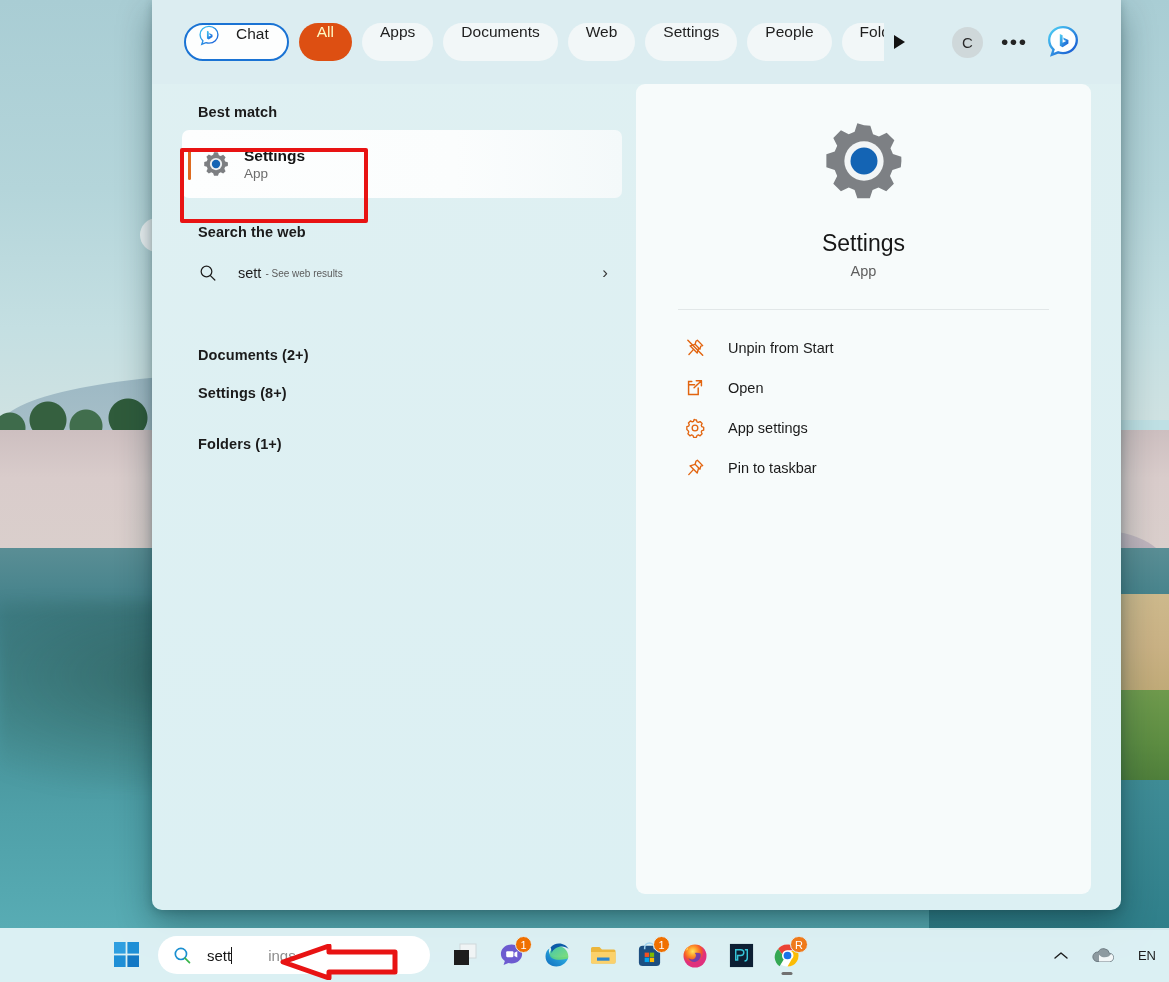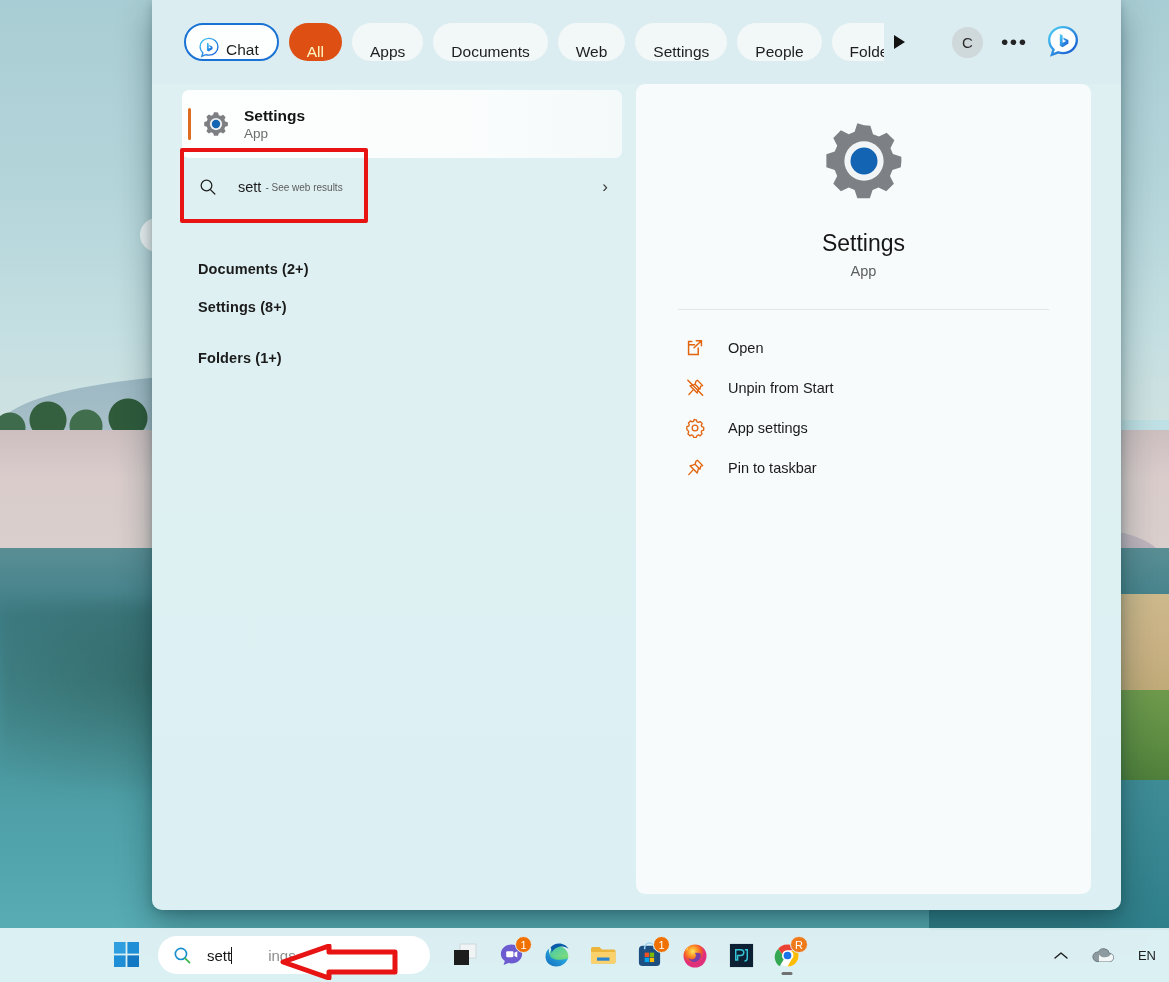--- a/index.html
+++ b/index.html
@@ -88,21 +88,21 @@
   
   #tab-strip {
     height: 84px; flex: 0 0 84px;
     display: flex; align-items: center;
     padding: 0 22px 0 32px;
     background: #dcedf1;
     position: relative;
   }
   .tab {
     height: 38px; border-radius: 19px;
-    display: flex; align-items: flex-end; gap: 6px;
+    display: flex; align-items: flex-start; gap: 16px;
     padding: 0 18px; margin-right: 10px;
     font-size: 15.5px; color: #1e1e1e;
     background: #f2f7f8; white-space: nowrap;
     cursor: pointer; flex: 0 0 auto;
   }
   .tab.chat {
     background: #fdfefe; border: 2px solid #1a73d4;
     padding-left: 12px; padding-right: 18px;
   }
   .tab.active { background: #dd4f12; color: #fef9c3; }
@@ -314,34 +314,36 @@
         </defs>
       <path d="M16 2c7.2 0 13 5.4 13 12.2S23.2 26.4 16 26.4c-1.6 0-3.1-.25-4.5-.7L5.5 28l1.6-4.9C4.6 20.9 3 17.8 3 14.2 3 7.4 8.8 2 16 2z" fill="#fff" stroke="url(#bg2)" stroke-width="2.2"></path>
       <path d="M13 8.5l2.6 1.1v7.1l3.4-1.6-2.2-1-.7-2.3 5 2.2v3.3L15.6 21 13 19.6z" fill="url(#bg2)"></path>
     </svg>
   </div>
 
   <div id="flyout-body">
 
     <div id="results-pane">
 
+      <div class="section-head">Best match</div>
 
       <div id="best-match-row">
         <div class="accent"></div>
         <svg class="gear-sm" viewBox="0 0 48 48">
           <path fill="#7d7f82" d="M24 4l3.4.35 1.5 4.5 3.2 1.33 4.2-2.1 2.45 2.45 1.7 1.7-2.1 4.2 1.33 3.2 4.5 1.5L44.5 24l-.32 3.4-4.5 1.5-1.33 3.2 2.1 4.2-4.15 4.15-4.2-2.1-3.2 1.33-1.5 4.5H20.6l-1.5-4.5-3.2-1.33-4.2 2.1-4.15-4.15 2.1-4.2-1.33-3.2-4.5-1.5V20.6l4.5-1.5 1.33-3.2-2.1-4.2 4.15-4.15 4.2 2.1 3.2-1.33 1.5-4.5z"></path>
           <circle cx="24" cy="24" r="10.5" fill="#eef1f2"></circle>
           <circle cx="24" cy="24" r="7.2" fill="#1464b4"></circle>
         </svg>
         <div class="bm-text">
           <div class="bm-title">Settings</div>
           <div class="bm-sub">App</div>
         </div>
       </div>
 
+      <div class="section-head" style="margin-top:26px">Search the web</div>
 
       <div id="web-row">
         <svg class="mag" viewBox="0 0 24 24">
           <circle cx="10.2" cy="10.2" r="6.4" fill="none" stroke="#1f1f1f" stroke-width="1.5"></circle>
           <line x1="14.9" y1="15.1" x2="20.2" y2="20.4" stroke="#1f1f1f" stroke-width="1.5" stroke-linecap="round"></line>
         </svg>
         <span class="web-q">sett</span>
         <span class="web-rest">- See web results</span>
         <span class="chev">›</span>
       </div>
@@ -359,34 +361,34 @@
           <circle cx="24" cy="24" r="7.9" fill="#1464b4"></circle>
         </svg>
       </div>
       <div class="preview-title">Settings</div>
       <div class="preview-sub">App</div>
       <div class="preview-divider"></div>
 
       <div id="action-list">
         <div class="action-item">
           <svg class="action-icon" viewBox="0 0 24 24">
-            <path d="M5 8.5h6.5M5 8.5v10.5h10.5V12" fill="none" stroke="#e2640f" stroke-width="1.6" stroke-linecap="round"></path>
-            <path d="M5 8.5V5h3.5" fill="none" stroke="#e2640f" stroke-width="1.6" stroke-linecap="round"></path>
-            <path d="M11 11.8L19 4m0 0h-5.6M19 4v5.6" fill="none" stroke="#e2640f" stroke-width="1.6" stroke-linecap="round" stroke-linejoin="round"></path>
-          </svg>
-          <span class="action-label">Open</span>
-        </div>
-        <div class="action-item">
-          <svg class="action-icon" viewBox="0 0 24 24">
             <path d="M14.6 3.6l5.8 5.8-2.1.6-.9 3.3-5.3-5.3.9-3.3z" fill="none" stroke="#e2640f" stroke-width="1.5" stroke-linejoin="round"></path>
             <path d="M12.1 8l-5.5 1.6 7.8 7.8L16 11.9" fill="none" stroke="#e2640f" stroke-width="1.5" stroke-linejoin="round"></path>
             <line x1="10.2" y1="13.8" x2="5.4" y2="19" stroke="#e2640f" stroke-width="1.5" stroke-linecap="round"></line>
             <line x1="4.2" y1="3.6" x2="20.4" y2="19.8" stroke="#e2640f" stroke-width="1.6" stroke-linecap="round"></line>
           </svg>
           <span class="action-label">Unpin from Start</span>
+        </div>
+        <div class="action-item">
+          <svg class="action-icon" viewBox="0 0 24 24">
+            <path d="M5 8.5h6.5M5 8.5v10.5h10.5V12" fill="none" stroke="#e2640f" stroke-width="1.6" stroke-linecap="round"></path>
+            <path d="M5 8.5V5h3.5" fill="none" stroke="#e2640f" stroke-width="1.6" stroke-linecap="round"></path>
+            <path d="M11 11.8L19 4m0 0h-5.6M19 4v5.6" fill="none" stroke="#e2640f" stroke-width="1.6" stroke-linecap="round" stroke-linejoin="round"></path>
+          </svg>
+          <span class="action-label">Open</span>
         </div>
         <div class="action-item">
           <svg class="action-icon" viewBox="0 0 24 24">
             <path d="M12 3.1l1.55.16.62 2.05 1.5.62 1.9-.95 2.2 2.2-.95 1.9.62 1.5 2.05.62v3.1l-2.05.62-.62 1.5.95 1.9-2.2 2.2-1.9-.95-1.5.62-.62 2.05h-3.1l-.62-2.05-1.5-.62-1.9.95-2.2-2.2.95-1.9-.62-1.5L3.1 13.65v-3.1l2.05-.62.62-1.5-.95-1.9 2.2-2.2 1.9.95 1.5-.62.62-2.05z" fill="none" stroke="#e2640f" stroke-width="1.45" stroke-linejoin="round"></path>
             <circle cx="12" cy="12" r="3.1" fill="none" stroke="#e2640f" stroke-width="1.45"></circle>
           </svg>
           <span class="action-label">App settings</span>
         </div>
         <div class="action-item">
           <svg class="action-icon" viewBox="0 0 24 24">

